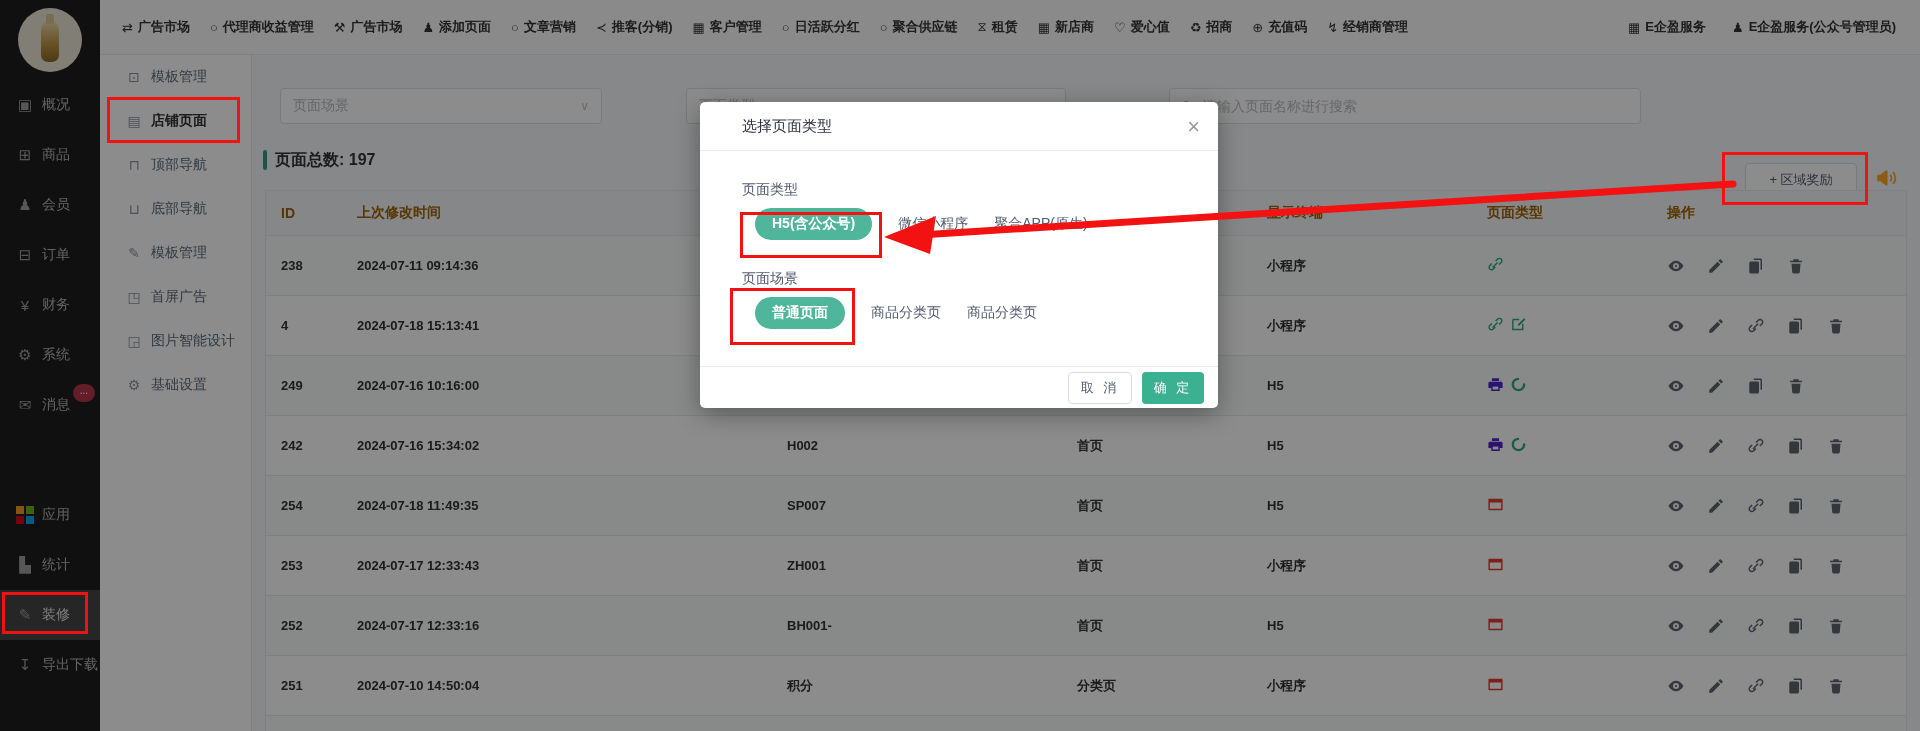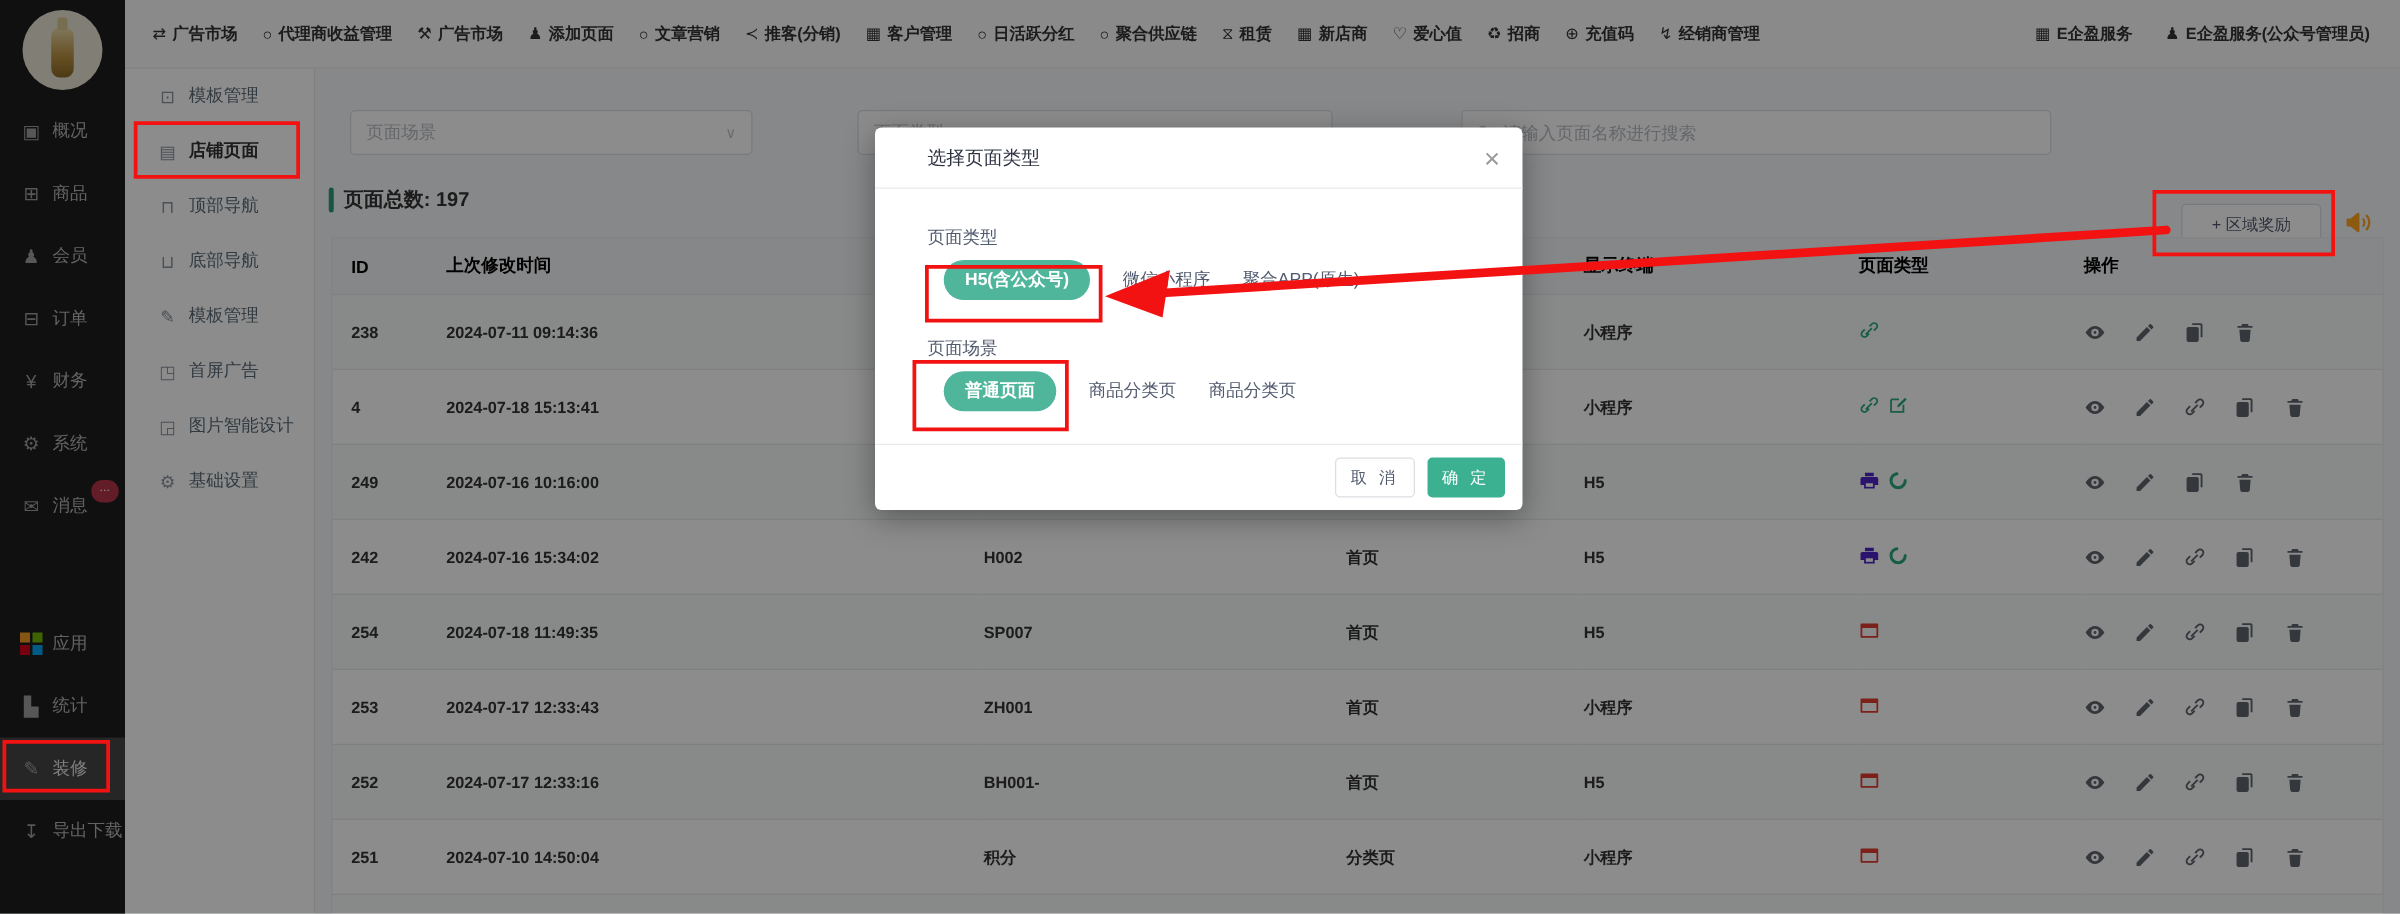--- a/index.html
+++ b/index.html
@@ -53,41 +53,41 @@
               border:none;border-radius:4px;font-size:14px;letter-spacing:6px;cursor:pointer;}
   .btn-add{position:absolute;left:1494px;top:108px;width:112px;height:34px;background:#fff;color:#515a6e;
            border:1px solid #dcdee2;border-radius:4px;font-size:13px;cursor:pointer;}
   .megaphone{position:absolute;left:1623px;top:110px;width:26px;height:26px;}
   .total-line{position:absolute;left:12px;top:95px;display:flex;align-items:flex-start;gap:8px;}
   .total-bar{width:4px;height:20px;background:#2c9c7c;border-radius:2px;}
   .total-text{font-size:16px;font-weight:700;color:#333;}
   
   .tablewrap{position:absolute;left:14px;top:135px;width:1640px;background:#fff;border:1px solid #e8eaec;}
   table{border-collapse:collapse;table-layout:fixed;width:1640px;}
-  th{height:42px;background:#f5f6f8;text-align:left;font-size:14px;color:#000000;font-weight:700;
+  th{height:42px;background:#f5f6f8;text-align:left;font-size:14px;color:#a16207;font-weight:700;
      border-bottom:1px solid #e8eaec;}
   td{height:57px;font-size:13px;color:#333;font-weight:700;border-bottom:1px solid #e8eaec;}
   th:first-child,td:first-child{padding-left:15px;}
   tbody tr:nth-child(odd){background:#f8f9fa;}
   .typeicons{display:flex;gap:6px;align-items:center;}
   .actions{display:flex;gap:22px;align-items:center;}
   .actions .act{cursor:pointer;display:flex;}
   
   .mask{position:absolute;inset:0;background:rgba(0,0,0,0.45);z-index:20;}
   .modal{position:absolute;left:700px;top:102px;width:518px;height:306px;background:#fff;border-radius:5px;
          box-shadow:0 6px 24px rgba(0,0,0,.35);z-index:30;}
   .modal-title{padding:15px 0 0 42px;font-size:15px;color:#2c3240;}
   .modal-close{position:absolute;right:18px;top:12px;font-size:22px;color:#999;cursor:pointer;font-weight:400;}
   .modal-hr{border:none;border-top:1px solid #e8eaec;margin:14px 0 0 0;}
   .m-label{margin:30px 0 0 42px;font-size:14px;color:#515a6e;}
   .m-row{margin:9px 0 0 55px;display:flex;align-items:center;gap:26px;}
   .pill{height:32px;border-radius:16px;background:#4fb69c;color:#fff;font-size:14px;font-weight:700;
         display:flex;align-items:center;padding:0 17px;cursor:pointer;}
   .opt{font-size:14px;color:#515a6e;cursor:pointer;}
-  .modal-foot{position:absolute;left:0;bottom:0;width:100%;height:53px;border-top:1px solid #e8eaec;
+  .modal-foot{position:absolute;left:0;bottom:0;width:100%;height:42px;border-top:1px solid #e8eaec;
               display:flex;align-items:center;justify-content:flex-end;gap:10px;padding-right:14px;box-sizing:border-box;}
   .btn-cancel{width:64px;height:32px;background:#fff;border:1px solid #dcdee2;border-radius:4px;
               color:#515a6e;font-size:13px;letter-spacing:3px;cursor:pointer;}
   .btn-ok{width:62px;height:32px;background:#3cb191;border:none;border-radius:4px;color:#fff;
           font-size:13px;letter-spacing:3px;cursor:pointer;}
   
   .anno{position:absolute;border:3px solid #f31212;box-sizing:border-box;z-index:40;pointer-events:none;}
   .arrow-svg{position:absolute;left:880px;top:150px;z-index:40;pointer-events:none;}
 </style>
 </head>

